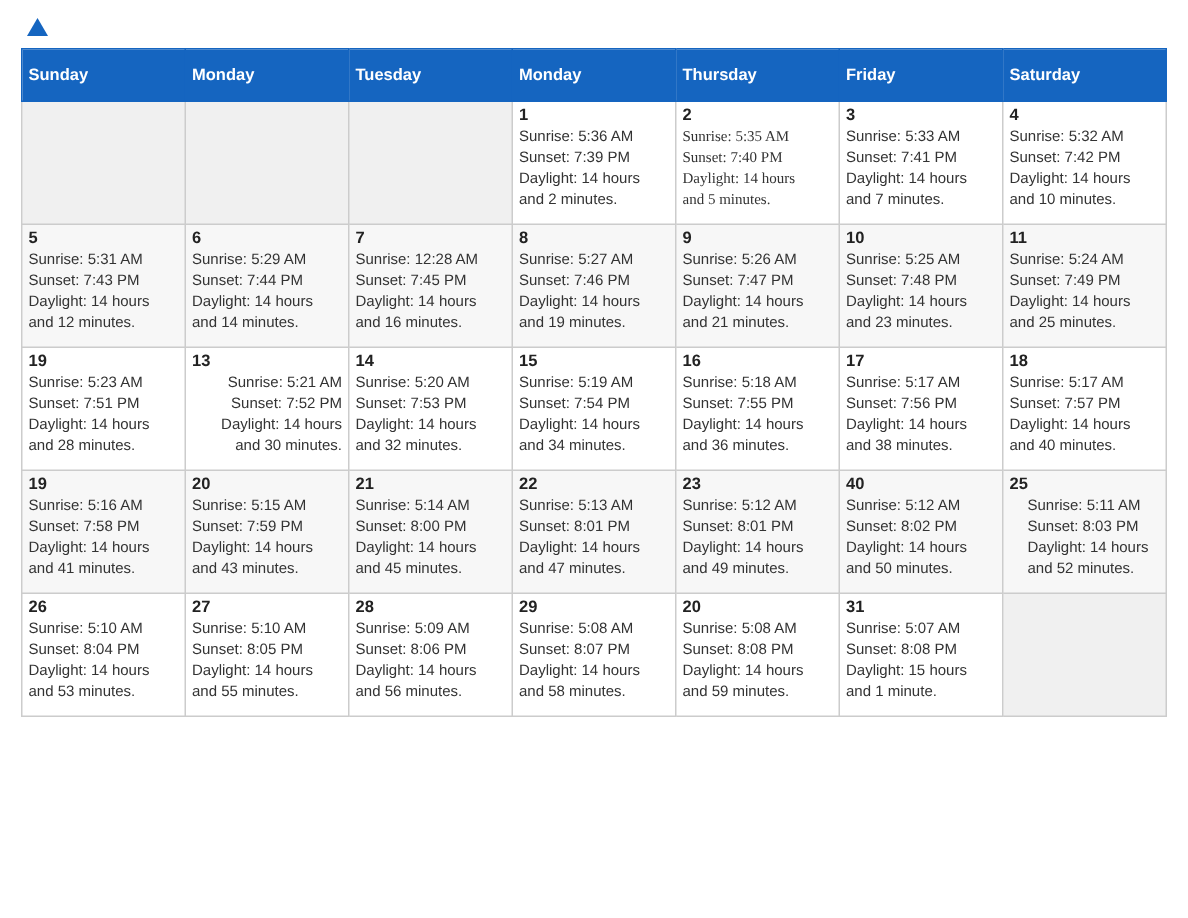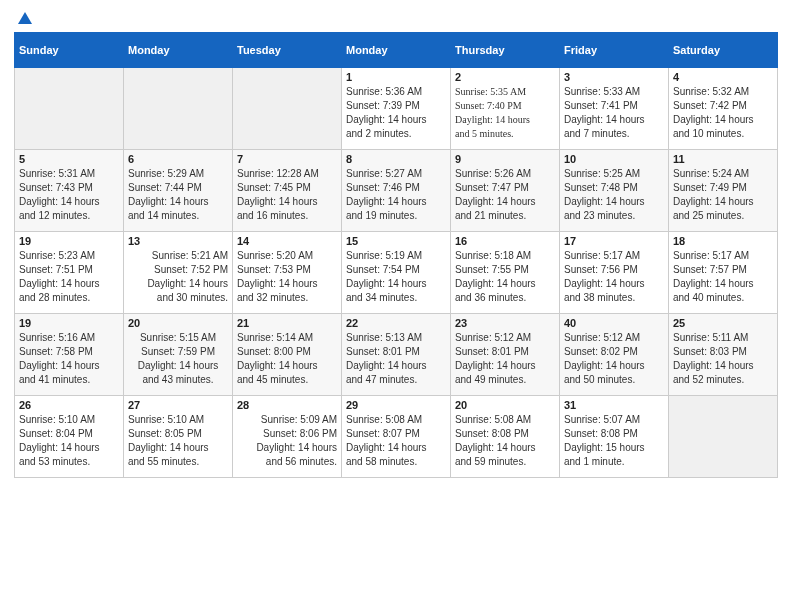--- a/index.html
+++ b/index.html
@@ -268,21 +268,21 @@
         <tr>
           <td>
             <span class="day-num">19</span>
             <div class="day-info" style="white-space: pre-line;">Sunrise: 5:16 AM
 Sunset: 7:58 PM
 Daylight: 14 hours
 and 41 minutes.</div>
           </td>
           <td>
             <span class="day-num">20</span>
-            <div class="day-info" style="white-space: pre-line; text-align: center;">Sunrise: 5:15 AM
+            <div class="day-info" style="white-space: pre-line;">Sunrise: 5:15 AM
 Sunset: 7:59 PM
 Daylight: 14 hours
 and 43 minutes.</div>
           </td>
           <td>
             <span class="day-num">21</span>
             <div class="day-info" style="white-space: pre-line;">Sunrise: 5:14 AM
 Sunset: 8:00 PM
 Daylight: 14 hours
 and 45 minutes.</div>
@@ -303,21 +303,21 @@
           </td>
           <td>
             <span class="day-num">40</span>
             <div class="day-info" style="white-space: pre-line;">Sunrise: 5:12 AM
 Sunset: 8:02 PM
 Daylight: 14 hours
 and 50 minutes.</div>
           </td>
           <td>
             <span class="day-num">25</span>
-            <div class="day-info" style="white-space: pre-line;">Sunrise: 5:11 AM
+            <div class="day-info" style="white-space: pre-line; margin-left: 12px;">Sunrise: 5:11 AM
 Sunset: 8:03 PM
 Daylight: 14 hours
 and 52 minutes.</div>
           </td>
         </tr>
         <tr>
           <td>
             <span class="day-num">26</span>
             <div class="day-info" style="white-space: pre-line;">Sunrise: 5:10 AM
 Sunset: 8:04 PM
@@ -326,21 +326,21 @@
           </td>
           <td>
             <span class="day-num">27</span>
             <div class="day-info" style="white-space: pre-line;">Sunrise: 5:10 AM
 Sunset: 8:05 PM
 Daylight: 14 hours
 and 55 minutes.</div>
           </td>
           <td>
             <span class="day-num">28</span>
-            <div class="day-info" style="white-space: pre-line; text-align: right;">Sunrise: 5:09 AM
+            <div class="day-info" style="white-space: pre-line;">Sunrise: 5:09 AM
 Sunset: 8:06 PM
 Daylight: 14 hours
 and 56 minutes.</div>
           </td>
           <td>
             <span class="day-num">29</span>
             <div class="day-info" style="white-space: pre-line;">Sunrise: 5:08 AM
 Sunset: 8:07 PM
 Daylight: 14 hours
 and 58 minutes.</div>

